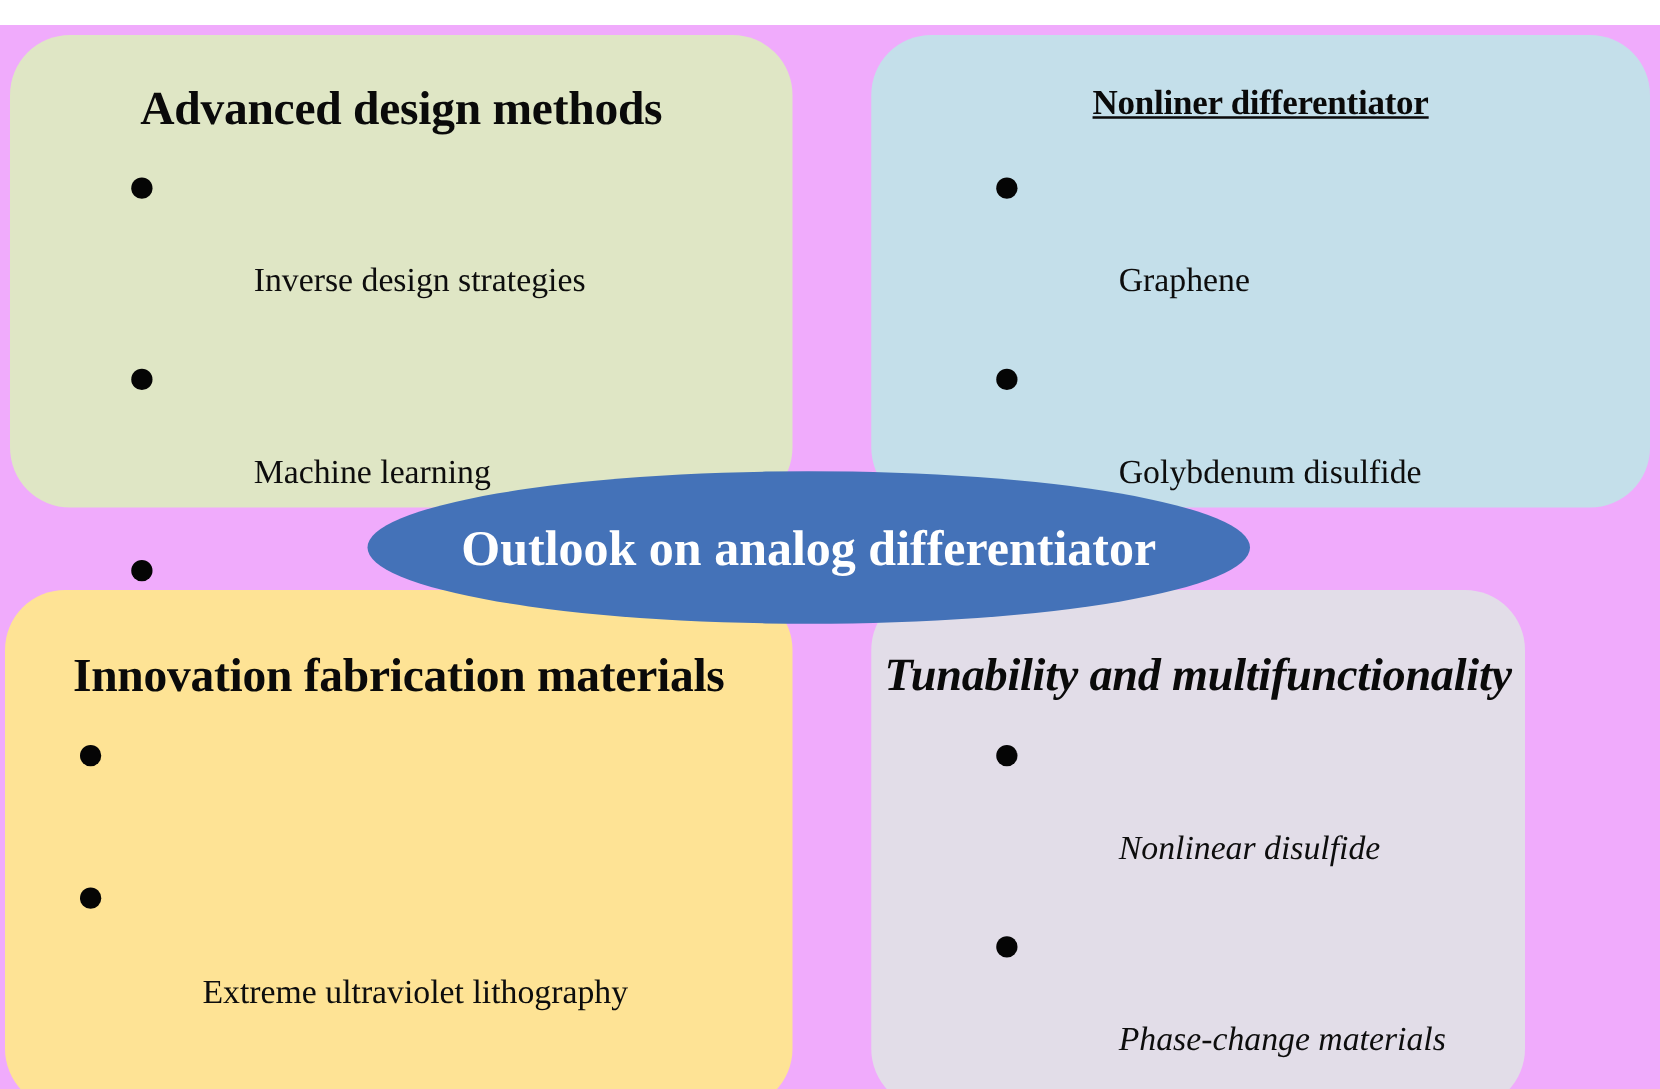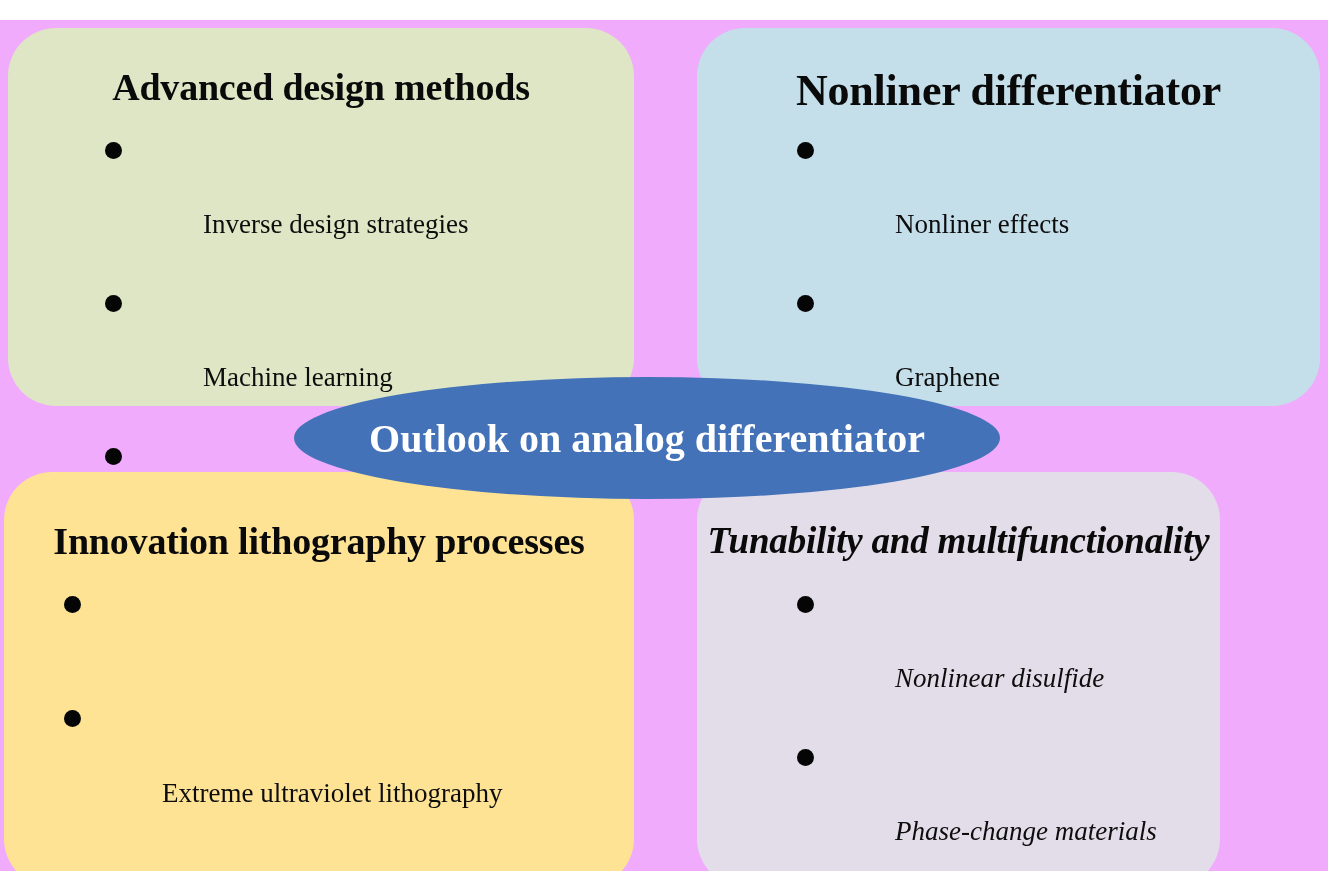--- a/index.html
+++ b/index.html
@@ -77,21 +77,21 @@
     width: 17px;
     height: 17px;
     border-radius: 50%;
     background: #050505;
   }
 
   
   #quad-advanced-design-methods .quad-title { top: 40px; font-size: 38px; }
   #quad-advanced-design-methods .bullet-list { left: 97px; top: 100px; }
 
-  #quad-nonliner-differentiator .quad-title { top: 40px; font-size: 44px; }
+  #quad-nonliner-differentiator .quad-title { top: 40px; font-size: 28px; text-decoration: underline; }
   #quad-nonliner-differentiator .bullet-list { left: 100px; top: 100px; }
 
   #quad-innovation-fabrication-processes .quad-title { top: 50px; font-size: 38px; }
   #quad-innovation-fabrication-processes .bullet-list { left: 60px; top: 110px; }
 
   #quad-tunability-and-multifunctionality .quad-title { top: 50px; font-size: 37px; }
   #quad-tunability-and-multifunctionality .bullet-list { left: 100px; top: 110px; width: 420px; }
 
   
   #center-ellipse {
@@ -139,43 +139,39 @@
         <span>…</span>
       </li>
     </ul>
   </div>
 
   <div class="quad" id="quad-nonliner-differentiator" style="background: rgb(196, 223, 234);">
     <div class="quad-title">Nonliner differentiator</div>
     <ul class="bullet-list">
       <li class="bullet-item">
         <span class="bullet-dot"></span>
-        <span>Nonliner effects</span>
-      </li>
-      <li class="bullet-item">
-        <span class="bullet-dot"></span>
         <span>Graphene</span>
       </li>
       <li class="bullet-item">
         <span class="bullet-dot"></span>
         <span>Golybdenum disulfide</span>
       </li>
       <li class="bullet-item">
         <span class="bullet-dot"></span>
         <span>Lithium  niobate</span>
       </li>
       <li class="bullet-item">
         
         
       </li>
     </ul>
   </div>
 
   <div class="quad" id="quad-innovation-fabrication-processes" style="background: rgb(254, 227, 149);">
-    <div class="quad-title">Innovation lithography processes</div>
+    <div class="quad-title">Innovation fabrication materials</div>
     <ul class="bullet-list">
       <li class="bullet-item">
         <span class="bullet-dot"></span>
       </li>
       <li class="bullet-item">
         <span class="bullet-dot"></span>
         <span>Extreme ultraviolet lithography</span>
       </li>
 
     </ul>

